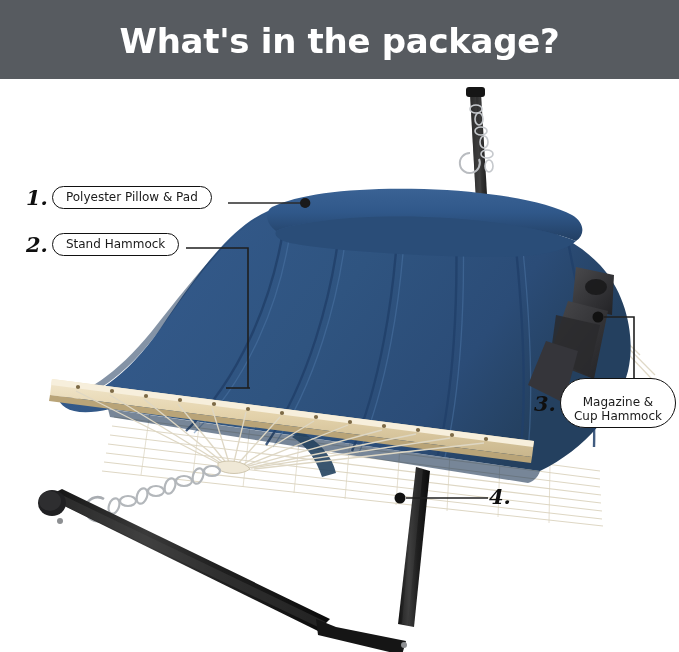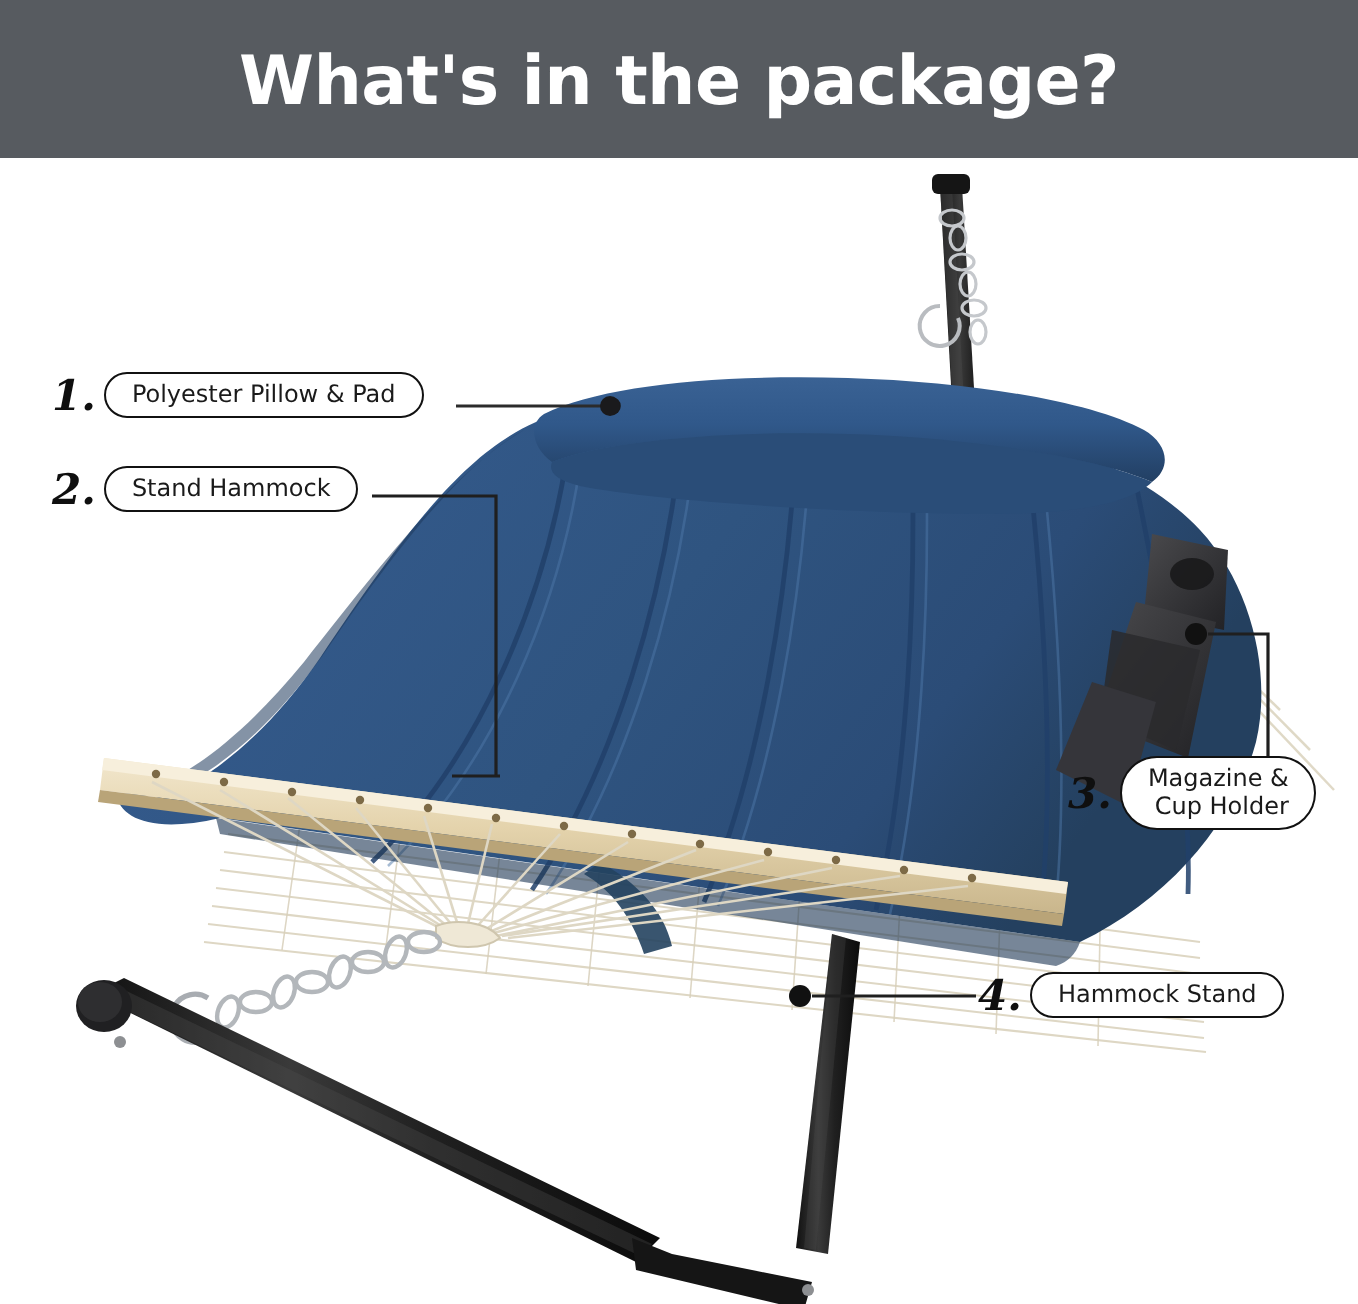--- a/index.html
+++ b/index.html
@@ -82,22 +82,21 @@
     border-radius: 40px;
     background: #ffffff;
     padding: 3px 13px 4px 13px;
     font-size: 12px;
     color: #1a1a1a;
     line-height: 1.18;
     text-align: center;
     font-family: "DejaVu Sans", sans-serif;
   }
   .callout-pill.two-line {
-    padding: 3px 13px 4px 13px;
-    text-align: right;
+    padding: 16px 13px 4px 13px;
   }
   .pill-line { display: block; }
 
   #callout-1 { left: 26px; top: 186px; }
   #callout-2 { left: 26px; top: 233px; }
   #callout-3 { left: 534px; top: 378px; align-items: center; }
   #callout-4 { left: 489px; top: 486px; }
 
   
   #connectors {
@@ -364,22 +363,21 @@
 
   <div class="callout" id="callout-2">
     <span class="callout-number">2.</span>
     <span class="callout-pill">Stand Hammock</span>
   </div>
 
   <div class="callout" id="callout-3">
     <span class="callout-number">3.</span>
     <span class="callout-pill two-line">
       <span class="pill-line">Magazine &amp;</span>
-      <span class="pill-line">Cup Holder</span>
+      <span class="pill-line">Cup Hammock</span>
     </span>
   </div>
 
   <div class="callout" id="callout-4">
     <span class="callout-number">4.</span>
-    <span class="callout-pill">Hammock Stand</span>
   </div>
 
 </div>
 
 </body></html>

